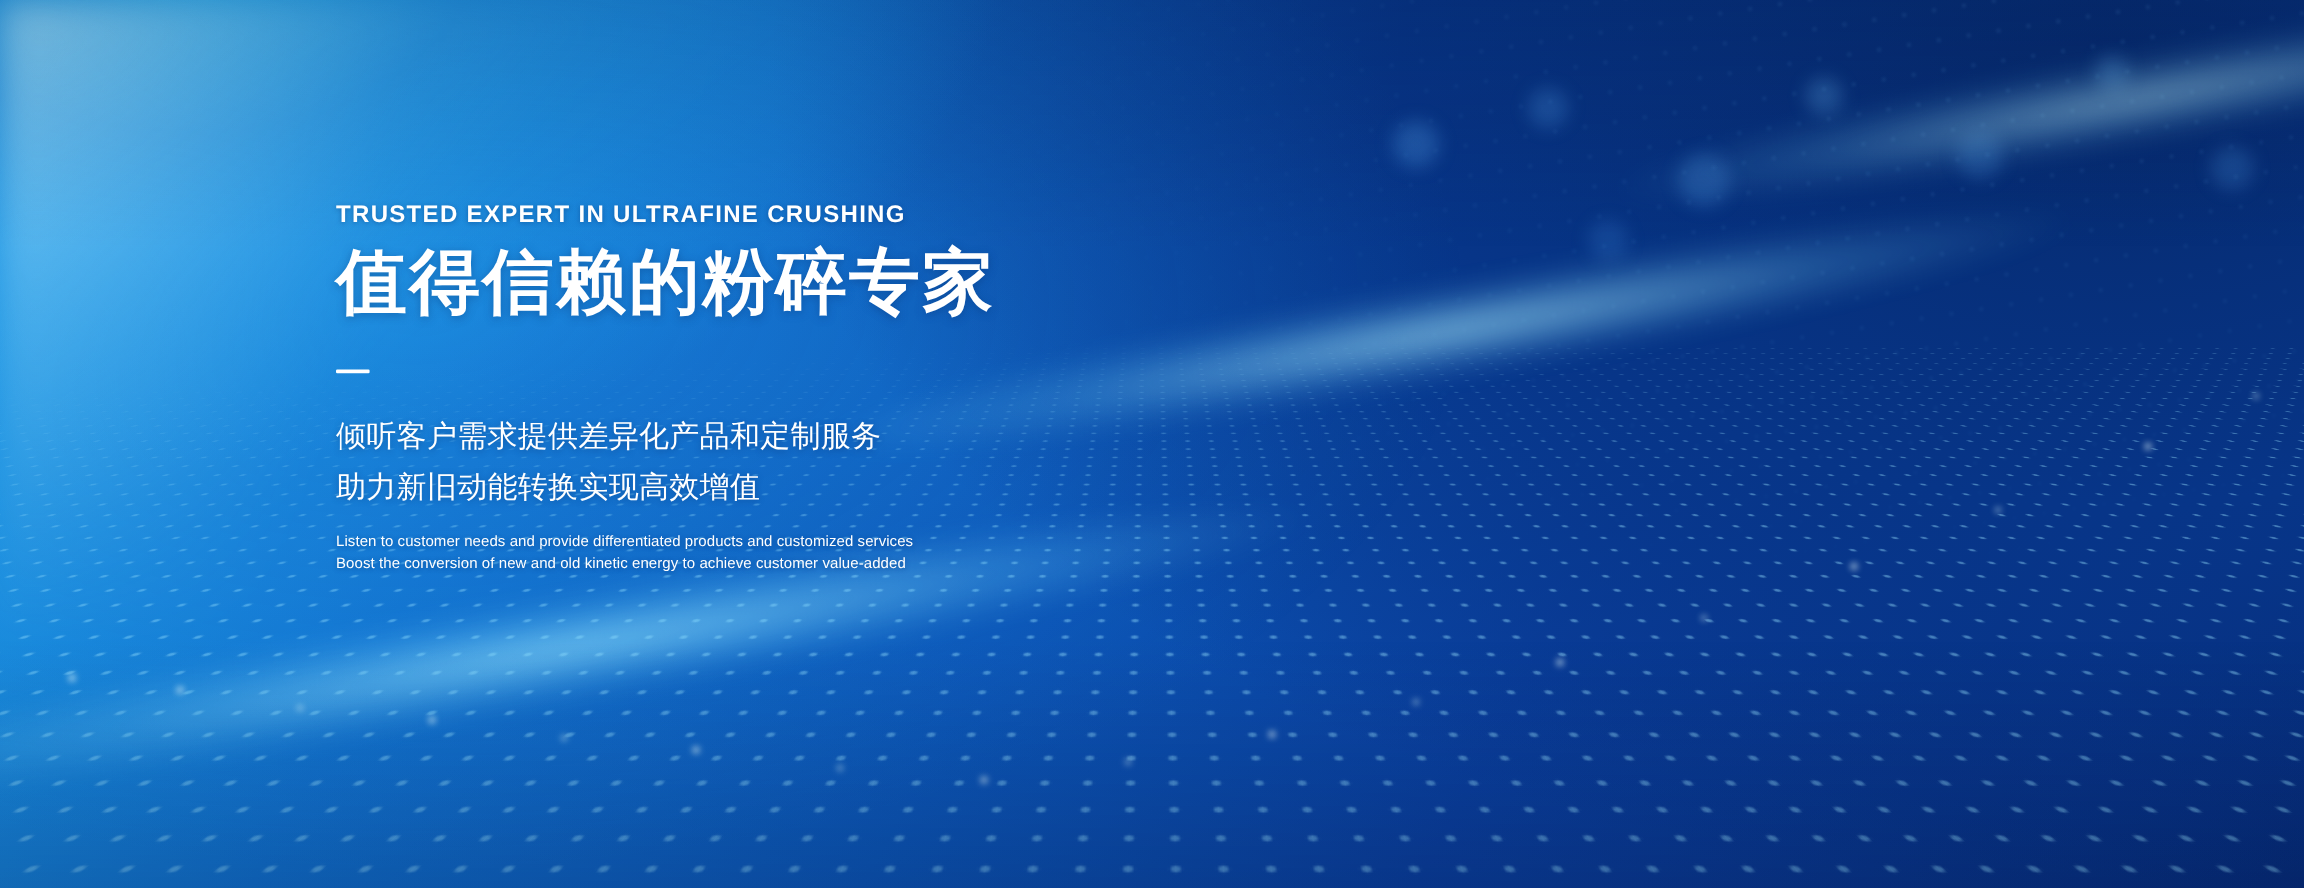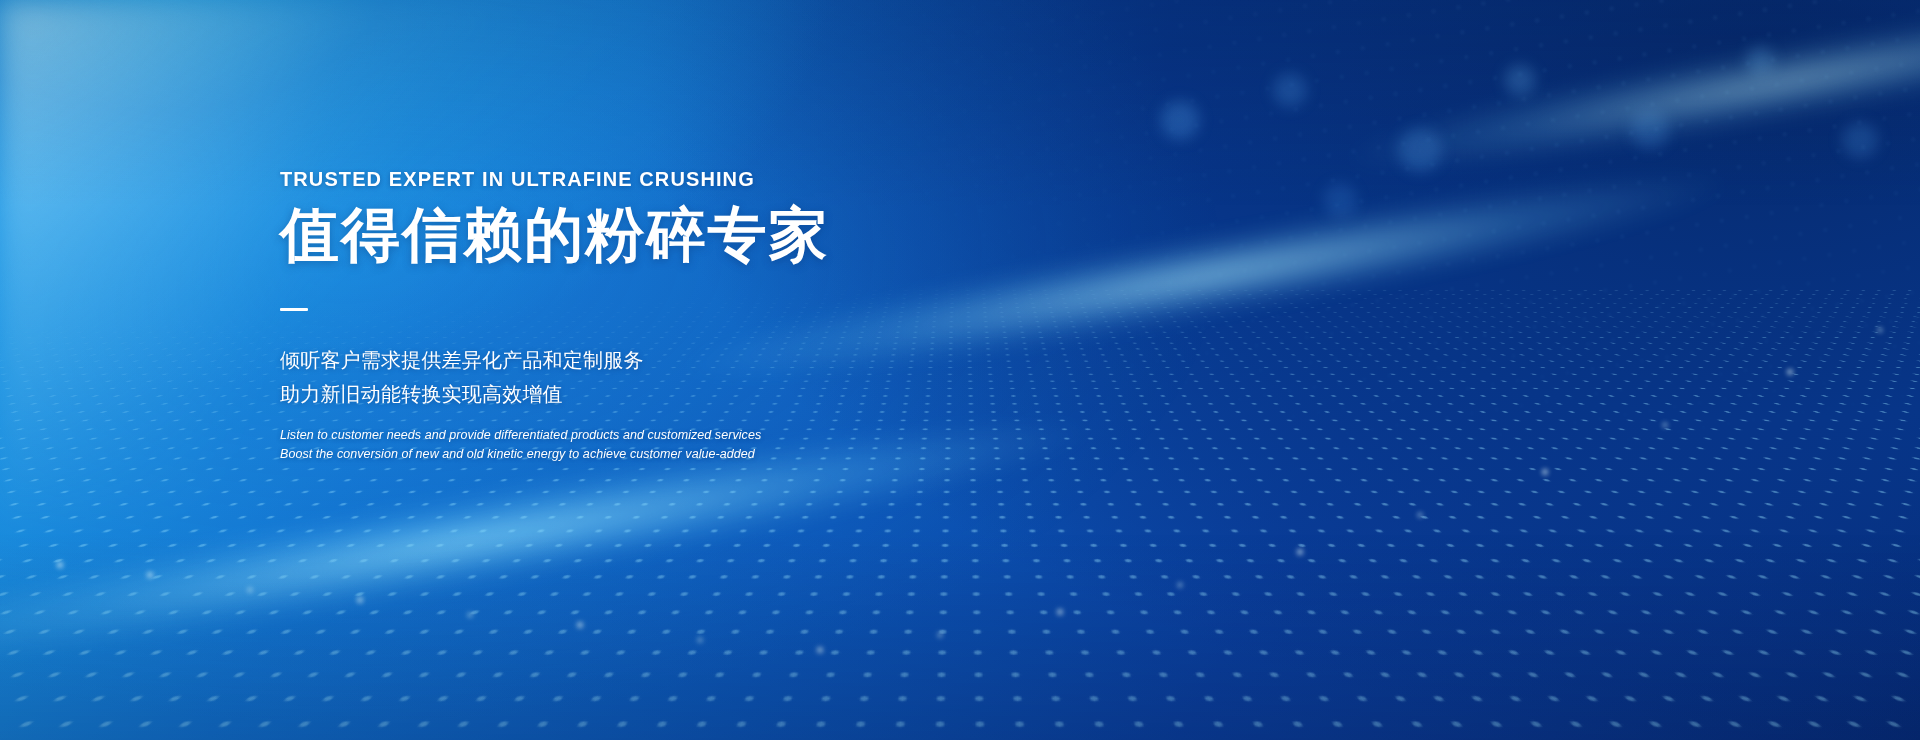--- a/index.html
+++ b/index.html
@@ -149,39 +149,38 @@
   .divider {
     margin-top: 30px;
     width: 28px;
     height: 3px;
     background: #ffffff;
     border-radius: 1px;
   }
 
   .sub-cn {
     margin-top: 34px;
-    font-size: 20px;
+    font-size: 25px;
     font-weight: normal;
     line-height: 1.52;
     letter-spacing: 0.01em;
     color: #ffffff;
     text-shadow: 0 1px 5px rgba(4,40,100,0.40);
     white-space: nowrap;
   }
 
   .sub-en {
     margin-top: 16px;
     font-size: 12.5px;
     font-weight: normal;
     line-height: 1.38;
     letter-spacing: 0.005em;
     color: #ffffff;
     text-shadow: 0 1px 4px rgba(4,40,100,0.45);
     white-space: nowrap;
-    font-style: italic;
   }
 </style>
 </head>
 <body>
 
 <div id="banner">
 
   <div class="bg-layer bg-base"></div>
   <div class="bg-layer bg-dots-far"></div>
   <div class="bg-layer bg-bokeh"></div>

